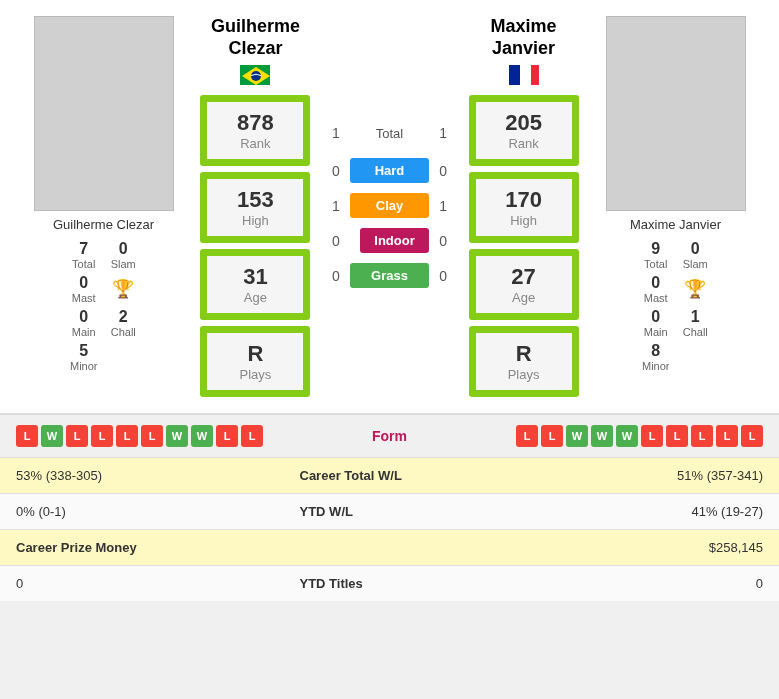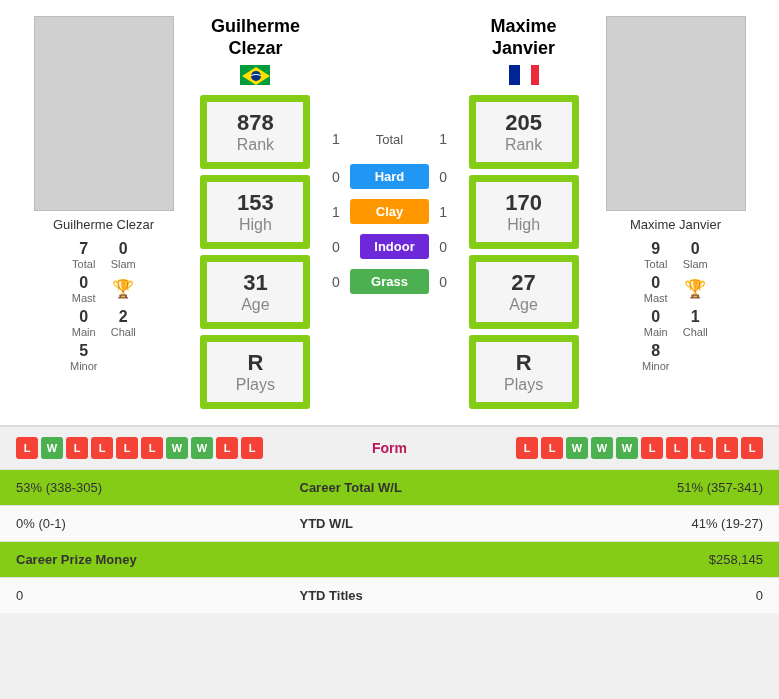--- a/index.html
+++ b/index.html
@@ -57,40 +57,40 @@
       text-align: center;
       padding: 5px 12px;
       border-radius: 3px;
       font-weight: bold;
       font-size: 13px;
       color: white;
     }
 
     .surface-btn.hard { background: #2196F3; }
     .surface-btn.clay { background: #FF9800; }
-    .surface-btn.indoor { background: #6d28d9; margin-left: 10px; }
+    .surface-btn.indoor { background: #be185d; margin-left: 10px; }
     .surface-btn.grass { background: #4CAF50; }
 
     .stat-box {
       background: #f5f5f5;
       border: 7px solid #84cc16;
       border-radius: 3px;
       padding: 8px 24px;
       text-align: center;
       width: 110px;
     }
 
     .stat-box .val {
       font-size: 22px;
       font-weight: bold;
       color: #333;
     }
 
     .stat-box .lbl {
-      font-size: 16px;
+      font-size: 13px;
       color: #888;
     }
 
     .trophy-icon {
       color: #f0c040;
       font-size: 18px;
     }
 
     
     .form-section {
@@ -134,21 +134,21 @@
     
     .stats-rows {
       width: 100%;
     }
 
     .stats-row {
       display: flex;
       align-items: center;
       padding: 10px 16px;
       border-top: 1px solid #e0e0e0;
-      background: #84cc16;
+      background: #fef9c3;
     }
 
     .stats-row:nth-child(even) {
       background: #fafafa;
     }
 
     .stats-row-left {
       flex: 1;
       text-align: left;
       font-size: 13px;

